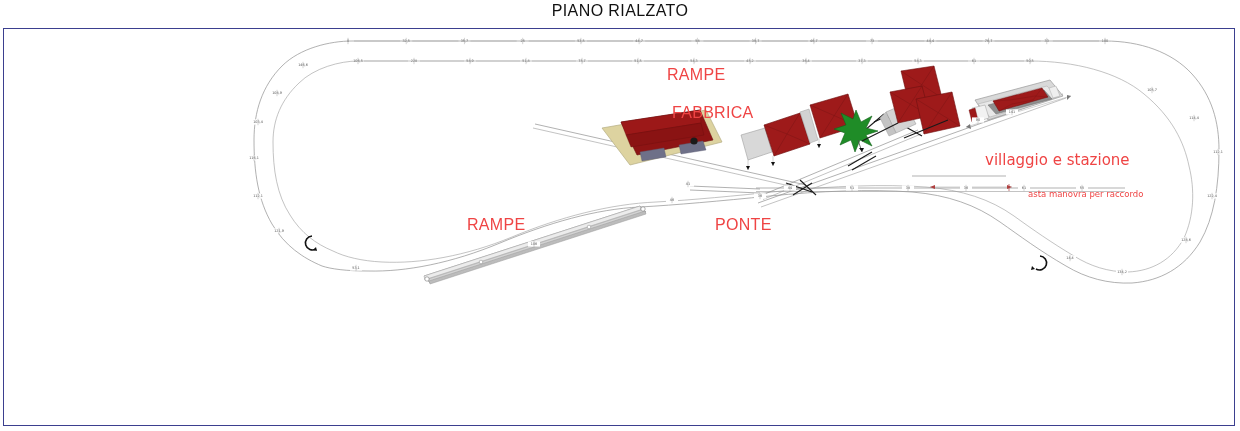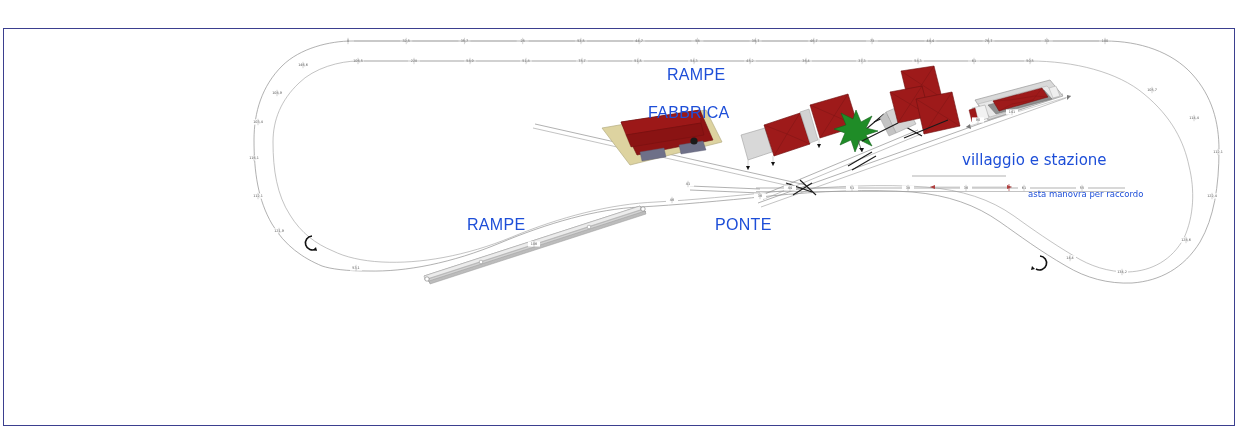--- a/index.html
+++ b/index.html
@@ -52,56 +52,58 @@
     position: absolute;
     left: 0;
     top: 0;
     width: 1240px;
     height: 431px;
   }
 
   
   .lbl {
     position: absolute;
-    color: #1d4ed8;
+    color: #ef4444;
     white-space: nowrap;
     font-family: "Liberation Sans", sans-serif;
   }
   .lbl-major {
     font-size: 16px;
     letter-spacing: 0.3px;
   }
   .lbl-village {
     font-size: 15px;
     font-family: "DejaVu Sans", sans-serif;
+    margin-left: 23px;
   }
   .lbl-small {
     font-size: 8.5px;
     font-family: "DejaVu Sans", sans-serif;
   }
 
   #lbl-rampe   { left: 667px; top: 66px; }
-  #lbl-fabbrica{ left: 648px; top: 104px; }
+  #lbl-fabbrica{ left: 672px; top: 104px; }
   #lbl-ponte   { left: 467px; top: 216px; }
   #lbl-parata  { left: 715px; top: 216px; }
   #lbl-villaggio { left: 962px; top: 151px; }
   #lbl-asta    { left: 992px; top: 189px; margin-left: 36px; }
 
   
   .dimtext {
     font-family: "DejaVu Sans", sans-serif;
     font-size: 3.4px;
     fill: #555555;
   }
 </style>
 </head>
 <body>
 
 <div id="root">
 
+  <div class="title">PIANO RIALZATO</div>
 
   <div class="frame"></div>
 
   <svg id="plan" viewBox="0 0 1240 431">
     <defs>
       <style>
         .trk   { fill:none; stroke:#8f8f8f; stroke-width:0.7; }
         .trk2  { fill:none; stroke:#9b9b9b; stroke-width:0.6; }
         .dim   { fill:none; stroke:#a6a6a6; stroke-width:0.5; }
         .dimbx { fill:#ffffff; stroke:#a6a6a6; stroke-width:0.4; }

